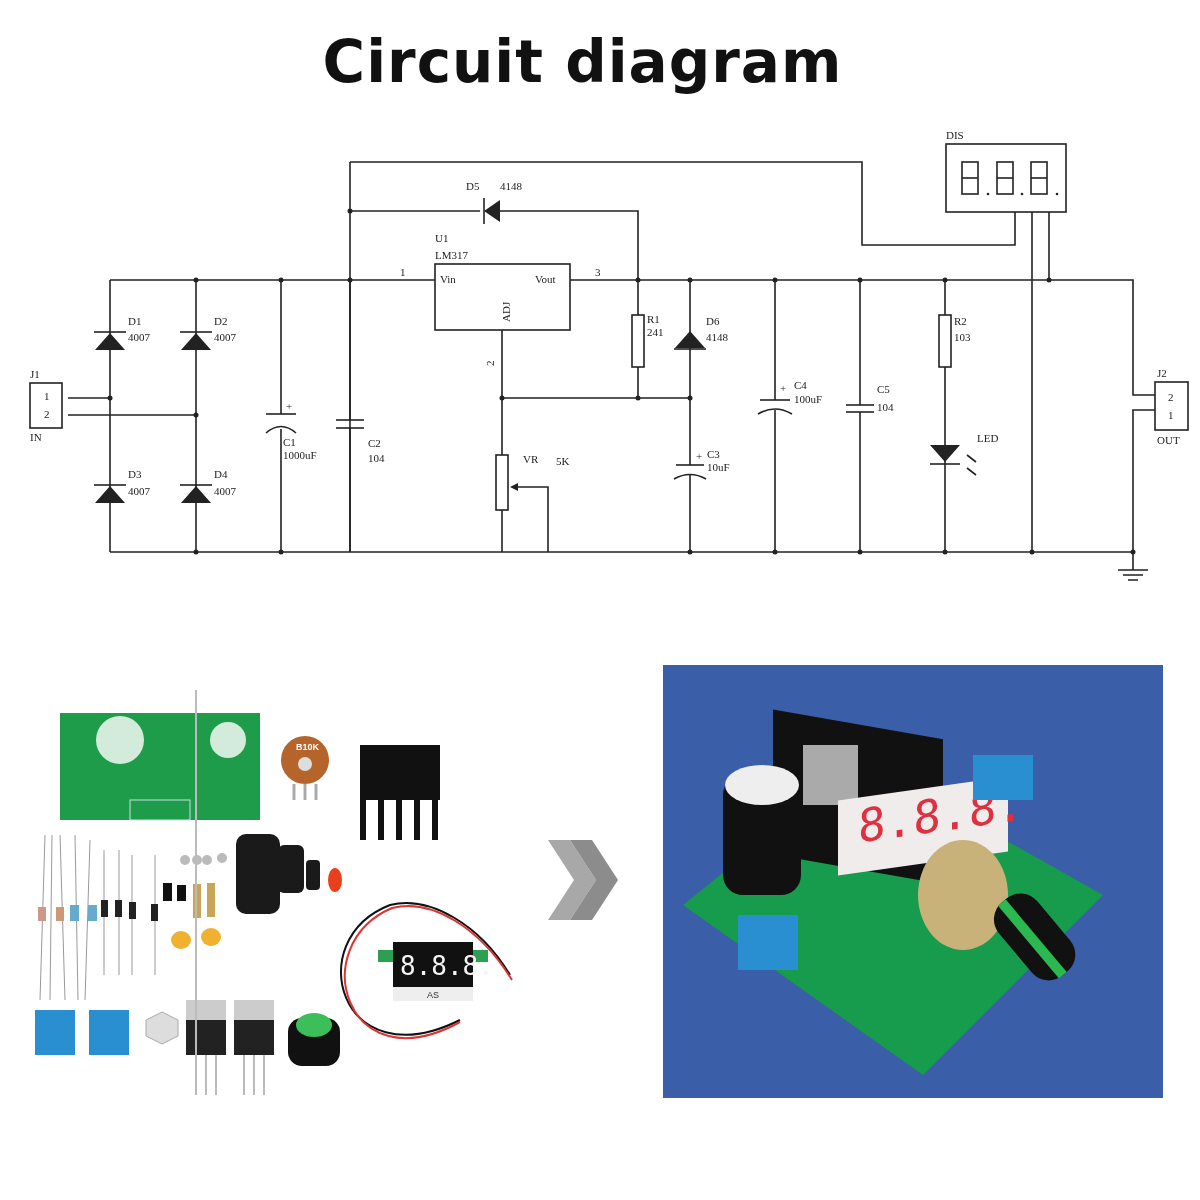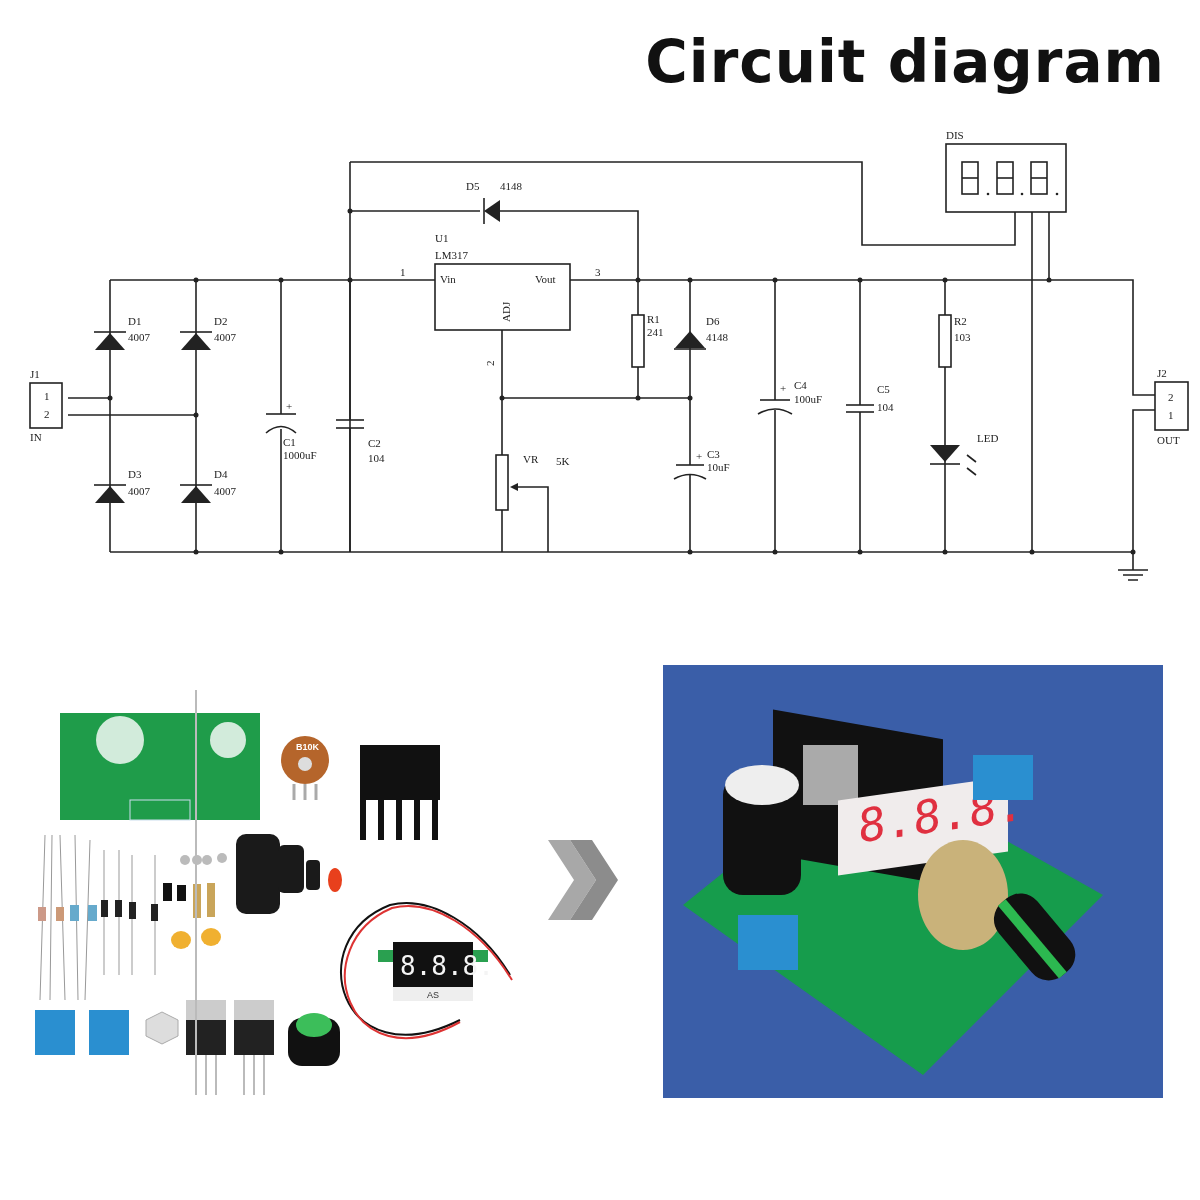--- a/index.html
+++ b/index.html
@@ -1,17 +1,17 @@
 <!DOCTYPE html>
 <html><head>
 <meta charset="utf-8">
 <style>
   html,body{margin:0;padding:0;background:#fff;}
   body{width:1200px;height:1200px;position:relative;overflow:hidden;font-family:"Liberation Sans",sans-serif;}
-  #title{position:absolute;left:0;top:28px;width:1165px;text-align:right;font-family:"DejaVu Sans",sans-serif;font-weight:bold;font-size:58px;color:#111;letter-spacing:1px;}
+  #title{position:absolute;left:0;top:28px;width:1165px;text-align:center;font-family:"DejaVu Sans",sans-serif;font-weight:bold;font-size:58px;color:#111;letter-spacing:1px;}
   #schematic{position:absolute;left:0;top:120px;}
   .w{stroke:#222;stroke-width:1.6;fill:none;}
   .lbl{font-family:"Liberation Serif",serif;font-size:11px;fill:#222;}
   .dot{fill:#222;}
   #kit{position:absolute;left:0;top:690px;}
   #arrow{position:absolute;left:540px;top:840px;}
   #photo{position:absolute;left:663px;top:665px;width:500px;height:433px;background:#3a5ea8;}
 </style>
 </head>
 <body>

